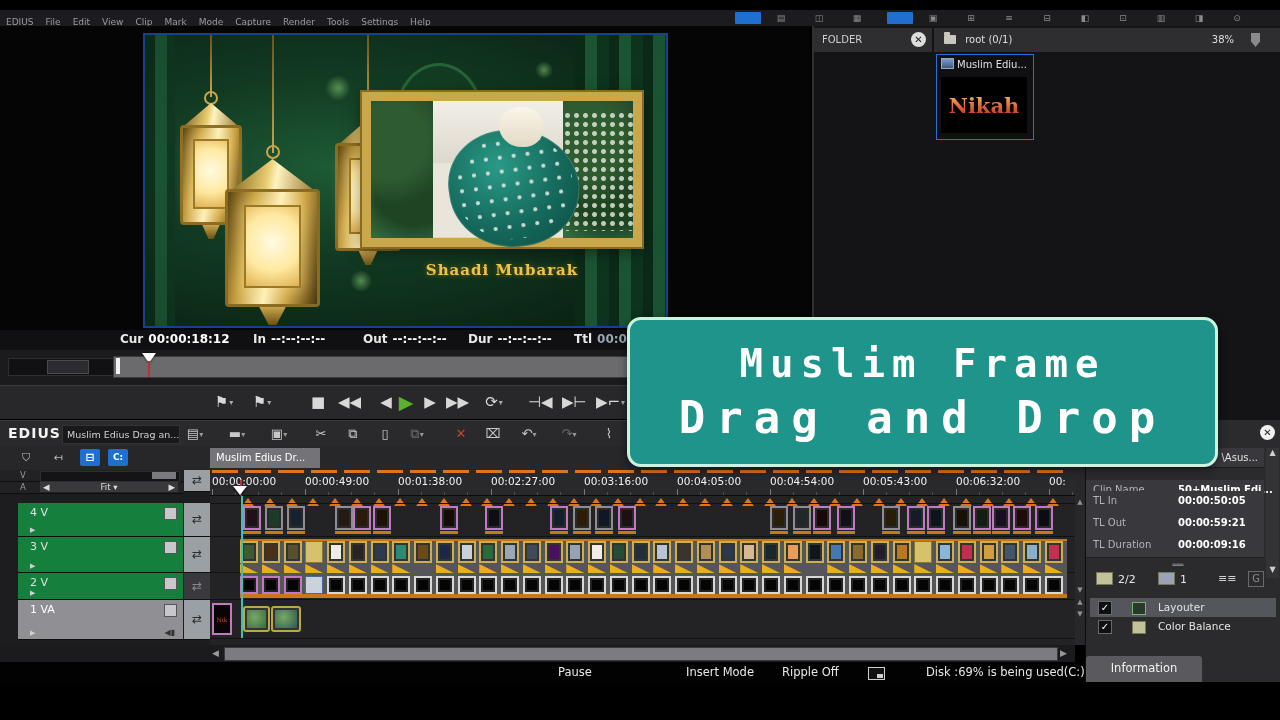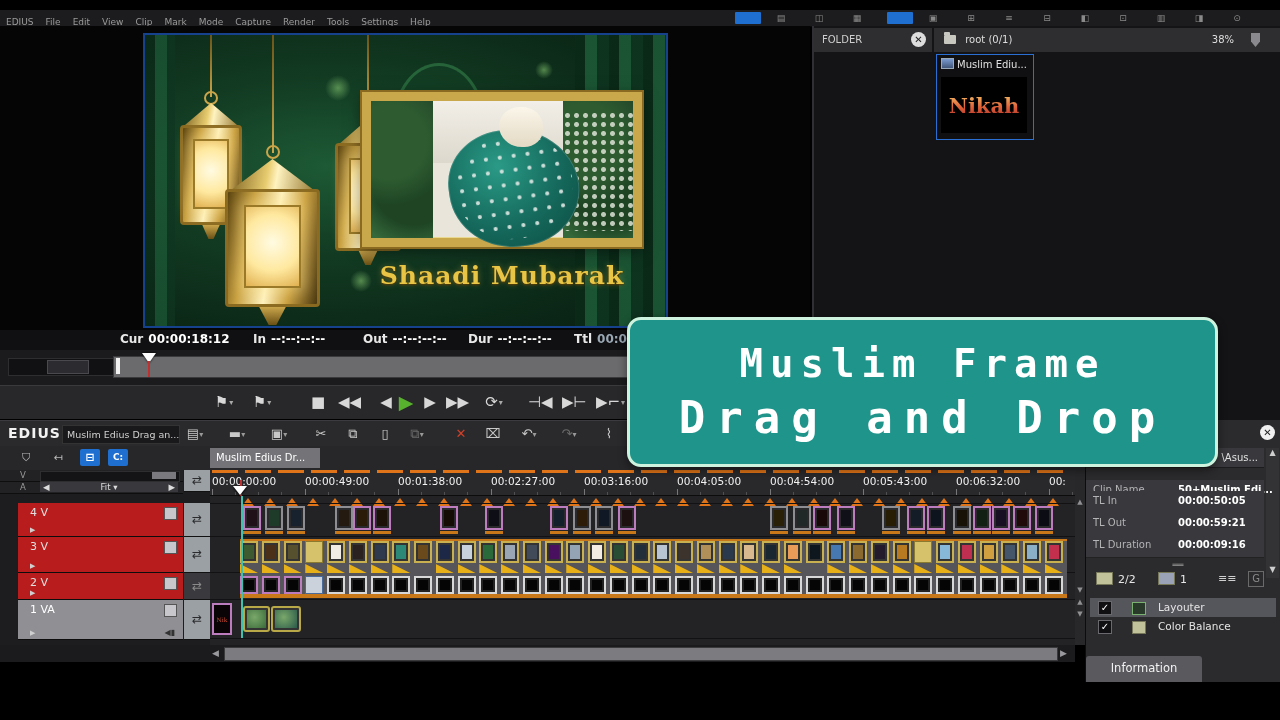--- a/index.html
+++ b/index.html
@@ -42,21 +42,21 @@
      radial-gradient(circle at 40% 85%,#35683a 0 40%,rgba(0,0,0,0) 65%),#24482a;}
   .white-dots{position:absolute;background:radial-gradient(circle,#e8ecdf 0 2px,rgba(0,0,0,0) 3px);background-size:9px 9px;opacity:.8;}
   .couch{position:absolute;left:50px;right:60px;top:0;height:62px;background:linear-gradient(#f2efe8,#ddd8cc);}
   .bride-dress{position:absolute;left:78px;top:28px;width:130px;height:118px;border-radius:45% 55% 48% 52%;
      background:radial-gradient(circle at 40% 30%,#2a9a86,#15695c 55%,#0c4a40 100%);transform:rotate(-8deg);
      box-shadow:0 0 0 1px rgba(255,255,255,.15) inset;}
   .dress-dots{position:absolute;left:84px;top:34px;width:118px;height:104px;border-radius:50%;
      background:radial-gradient(circle,#dfe8e4 0 1.5px,rgba(0,0,0,0) 2.5px);background-size:14px 14px;transform:rotate(-8deg);opacity:.9;}
   .hijab{position:absolute;left:128px;top:6px;width:44px;height:40px;border-radius:50% 50% 45% 55%;
      background:linear-gradient(#fbf6ea,#e3d9c4);}
-  #caption{color:#e8c545;font-family:"DejaVu Serif",serif;font-weight:bold;font-size:25px;
+  #caption{color:#e8c545;font-family:"DejaVu Serif",serif;font-weight:bold;font-size:15px;
      text-shadow:0 1px 2px #5a3a00,0 0 6px rgba(255,210,80,.35);letter-spacing:1px;}
   
   #tcbar{left:0;top:330px;width:810px;height:20px;background:#101012;color:#fff;}
   .tc-item{position:absolute;top:2px;font-size:12px;font-weight:bold;white-space:nowrap;}
   .tc-label{color:#e8e8e8;margin-right:5px;}
   .tc-val{color:#fff;}
   .tc-dim .tc-val{color:#9aa8b4;}
   
   #seekrow{left:0;top:350px;width:810px;height:35px;background:#1b1b1d;}
   #mini-scroll{position:absolute;left:8px;top:8px;width:105px;height:16px;background:#111113;border:1px solid #2e2e30;}
@@ -95,21 +95,21 @@
   .t1-ico .caret{font-size:8px;color:#999;vertical-align:1px;}
   #tl-row2{left:0;top:446px;width:1085px;height:24px;background:#27272a;}
   .t2-ico{position:absolute;top:3px;width:20px;height:17px;color:#b8b8b8;font-size:11px;line-height:17px;text-align:center;}
   .t2-ico.blue{background:#1f6fd0;color:#fff;border-radius:2px;font-weight:bold;}
   #seq-tab{position:absolute;left:210px;top:2px;width:104px;height:20px;background:#737378;color:#fff;
      font-size:10px;line-height:20px;padding-left:6px;}
   
   #tl-left{left:0;top:470px;width:210px;height:175px;background:#1d1d1f;}
   .va-mini{position:absolute;left:0;width:183px;height:11px;background:#222224;border-bottom:1px solid #0e0e0e;color:#9a9a9a;font-size:8.5px;line-height:11px;}
   #fit-ctrl{position:absolute;left:40px;top:0px;width:138px;height:10px;background:#39393d;color:#ddd;font-size:8.5px;line-height:10px;display:flex;justify-content:space-between;padding:0 3px;box-sizing:border-box;}
-  .trk{position:absolute;left:18px;width:165px;background:#b91c1c;border-bottom:1px solid #0d0d0d;color:#e0e0e0;}
+  .trk{position:absolute;left:18px;width:165px;background:#15803d;border-bottom:1px solid #0d0d0d;color:#e0e0e0;}
   .trk.sel{background:#8f8f94;color:#fff;}
   .trk-label{position:absolute;left:12px;top:3px;font-size:11px;}
   .trk-exp{position:absolute;left:12px;bottom:2px;font-size:7px;color:#cfcfcf;}
   .trk-mon{position:absolute;right:6px;top:4px;width:11px;height:11px;background:#c8c8cc;border:1px solid #555;}
   .patch{position:absolute;left:184px;width:26px;background:#9aa0a4;color:#2c2c2e;font-size:12px;text-align:center;border-bottom:1px solid #111;}
   .patch.dim{background:#3a3a3e;color:#8a8a8a;}
   
   #tl-clips{left:210px;top:470px;width:865px;height:175px;background:#232326;overflow:hidden;}
   .ruler-dash{position:absolute;top:0;height:3px;background:#e07418;}
   .ruler-lbl{position:absolute;top:5px;color:#f2f2f2;font-size:10.5px;white-space:nowrap;}
@@ -833,20 +833,27 @@
     <div style="margin-top:80px;">▼</div>
     <div style="margin-top:4px;">▲</div>
     <div style="margin-top:4px;">▼</div>
   </div>
   <div class="abs" id="hscroll">
     <span class="hs-arrow" style="left:212px;">◀</span>
     <div id="hs-track"></div>
     <span class="hs-arrow" style="left:1060px;">▶</span>
   </div>
 
+  <div class="abs" id="statusbar">
+    <span class="st-ico" style="left:868px;"></span>
+  <div class="st-item" style="left: 558px;">Pause</div>
+      <div class="st-item" style="left: 686px;">Insert Mode</div>
+      <div class="st-item" style="left: 782px;">Ripple Off</div>
+      <div class="st-item" style="left: 926px;">Disk :69% is being used(C:)</div>
+    </div>
 
   <div class="abs" id="infopanel">
     <div id="info-close">✕</div>
     <div id="asus-row">\Asus...</div>
     <div id="info-vscroll">
       <div>▲</div>
       <div style="margin-top:108px;">▼</div>
     </div>
     <div id="divider-handle">══</div>
     <div class="cnt" style="left:10px;"><span class="cnt-ico"></span><span>2/2</span></div>

